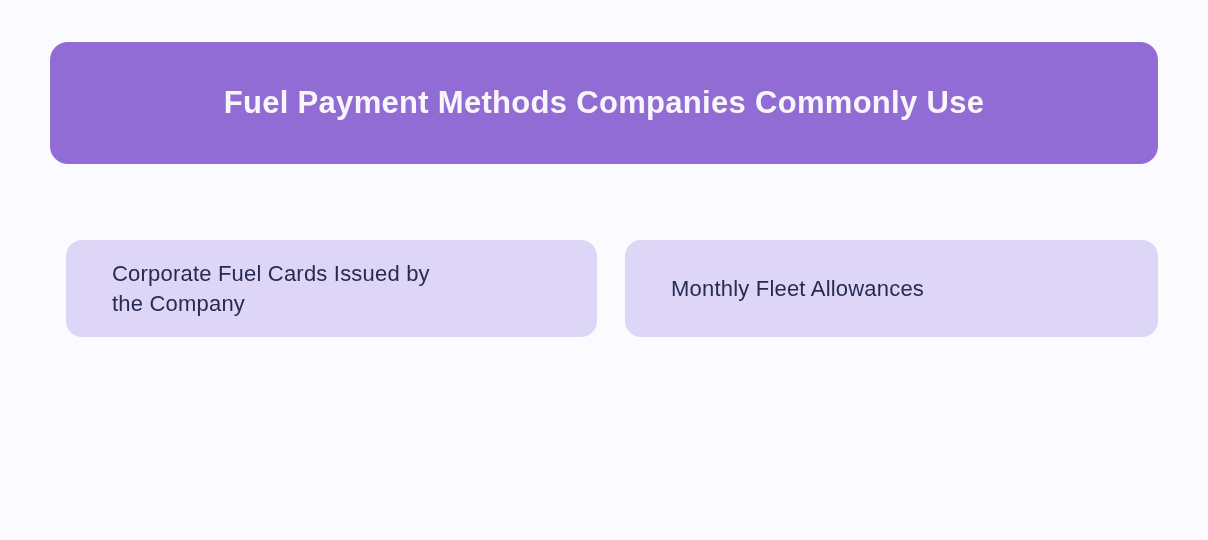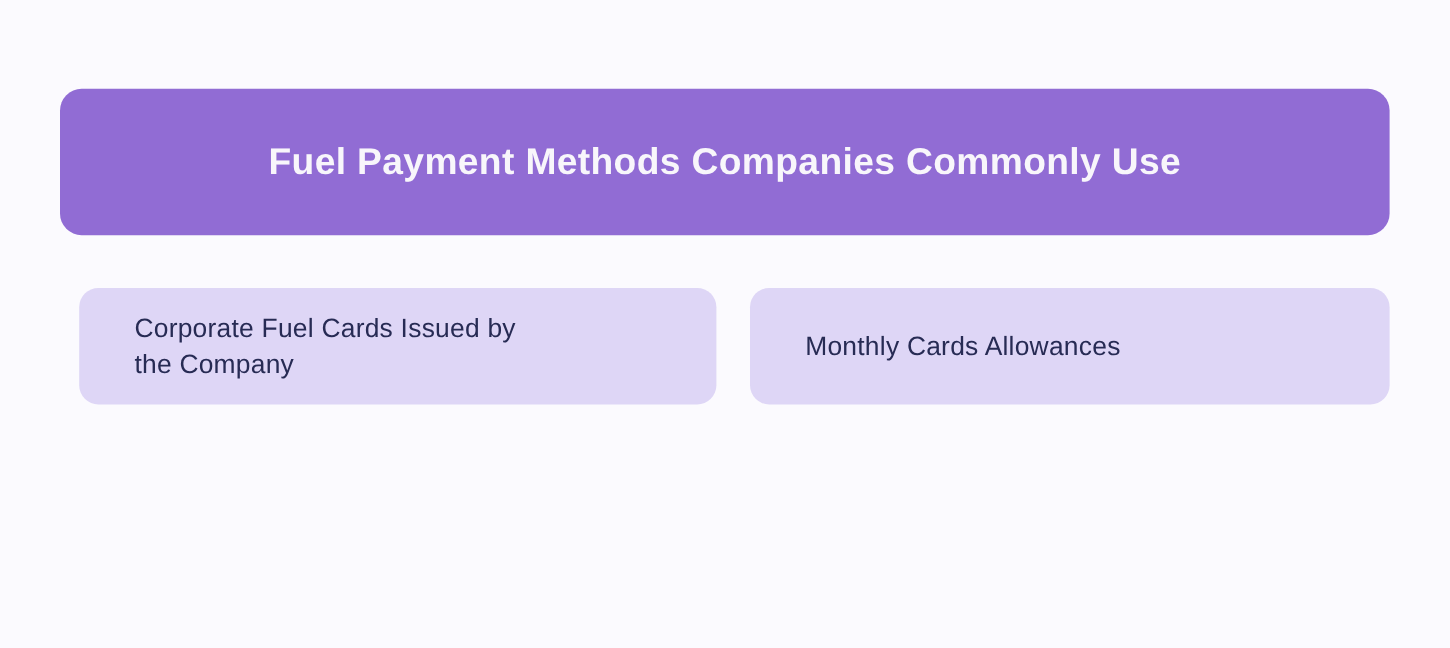--- a/index.html
+++ b/index.html
@@ -15,21 +15,21 @@
     width: 1208px;
     height: 540px;
     position: relative;
     background: var(--page_bg);
     font-family: "Liberation Sans", sans-serif;
     overflow: hidden;
   }
   .header-banner {
     position: absolute;
     left: 50px;
-    top: 74px;
+    top: 42px;
     width: 1108px;
     height: 122px;
     background: var(--header_bg);
     border-radius: 18px;
     display: flex;
     align-items: center;
     justify-content: center;
   }
   .header-title {
     color: var(--header_text);
@@ -72,15 +72,15 @@
 <div class="header-banner">
   <div class="header-title">Fuel Payment Methods Companies Commonly Use</div>
 </div>
 
 <div class="cards-grid">
   <div class="method-card col-left">
     <span class="card-label">Corporate Fuel Cards Issued by
 the Company</span>
   </div>
   <div class="method-card col-left">
-    <span class="card-label">Monthly Cards Allowances</span>
+    <span class="card-label">Monthly Fleet Allowances</span>
   </div>
 </div>
 
 </body></html>

